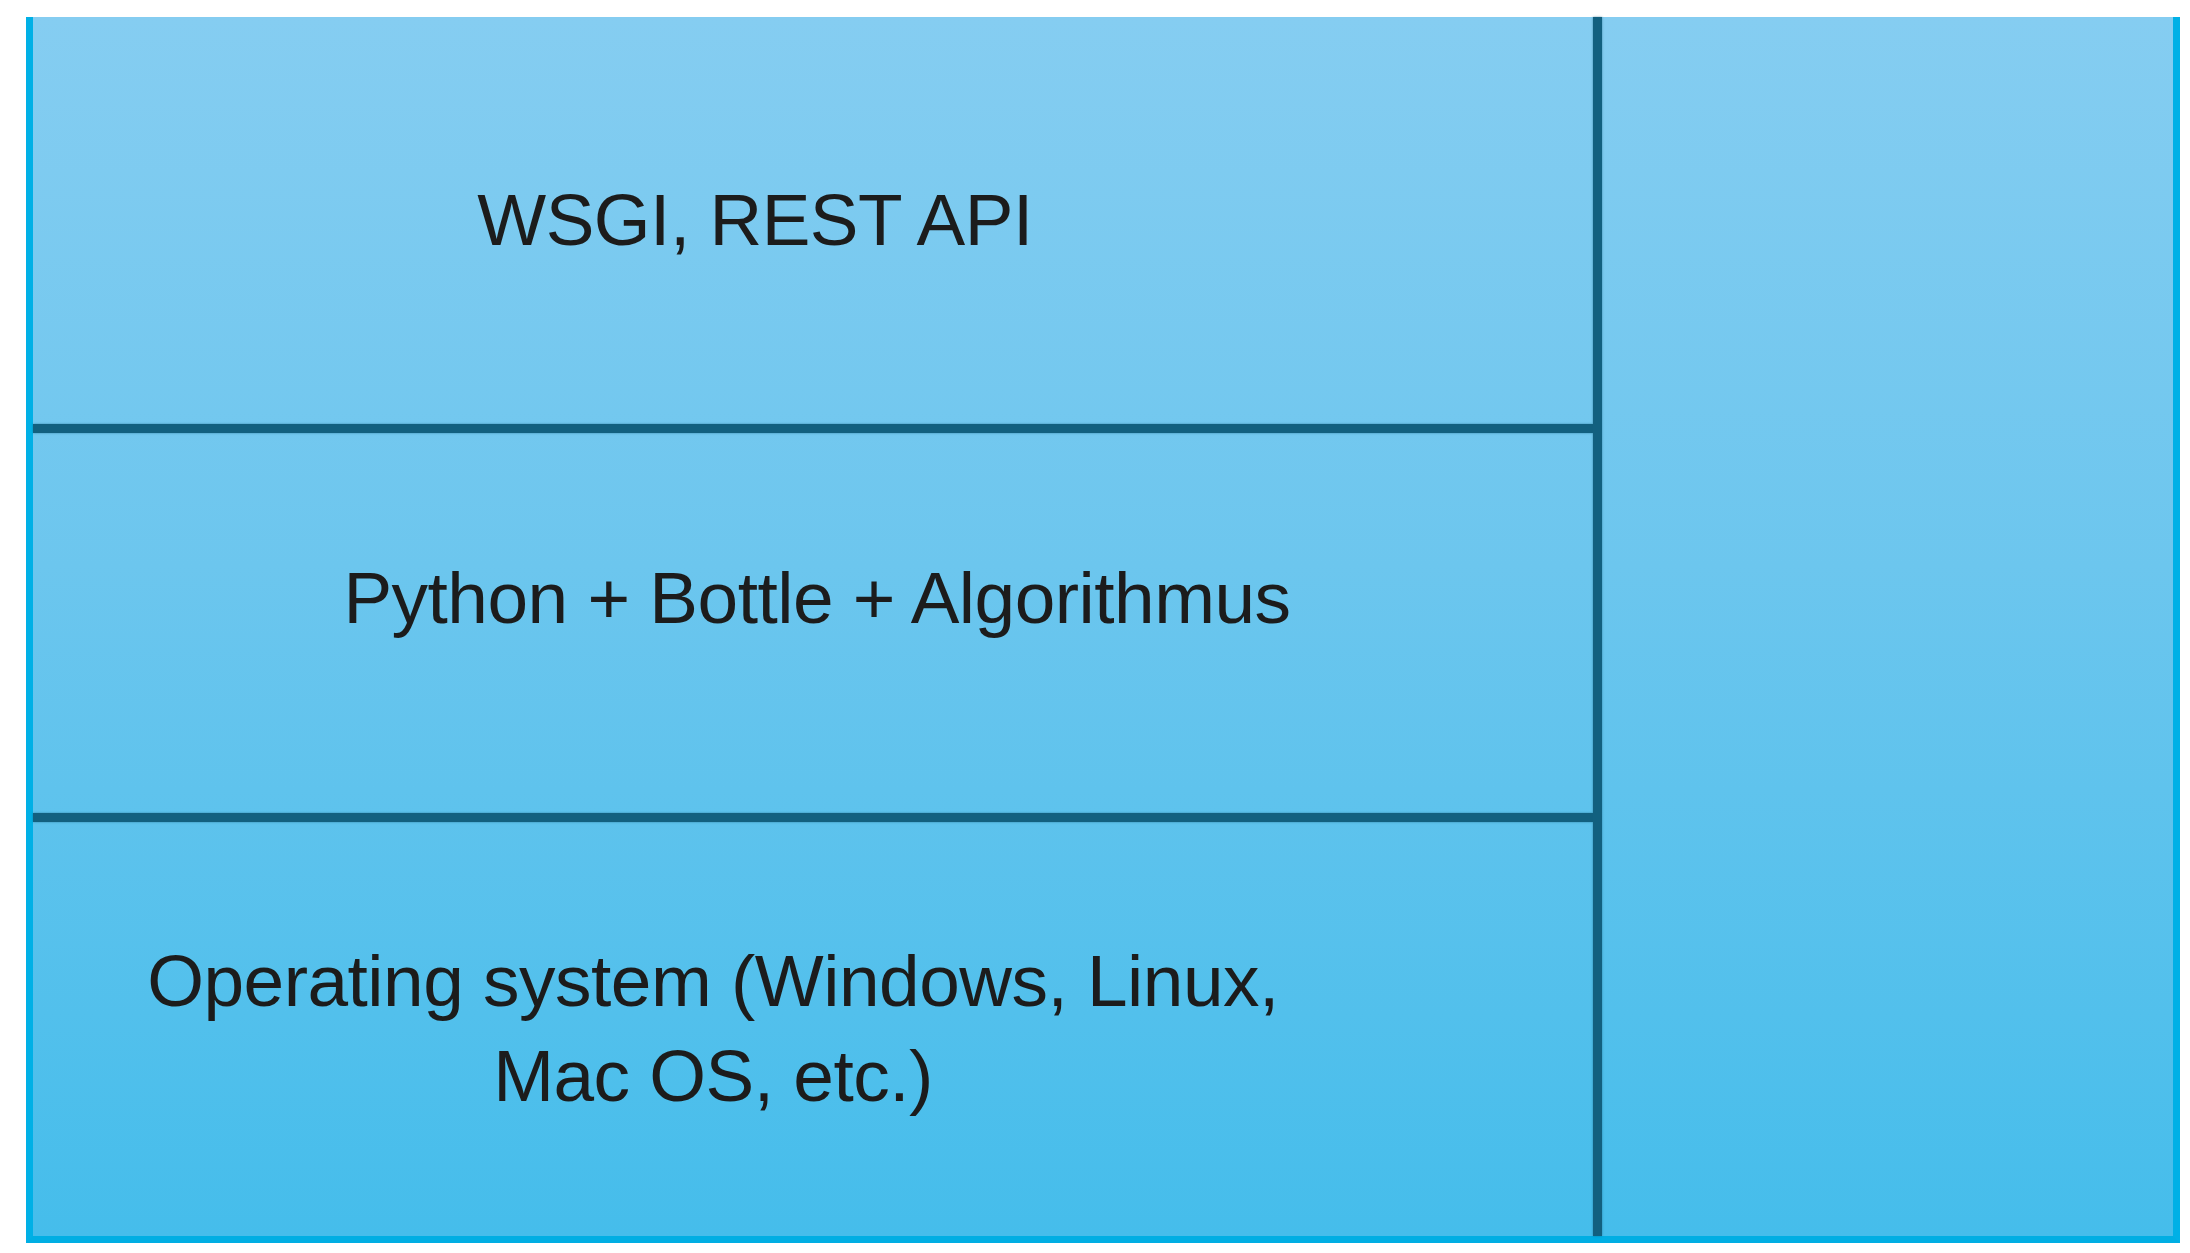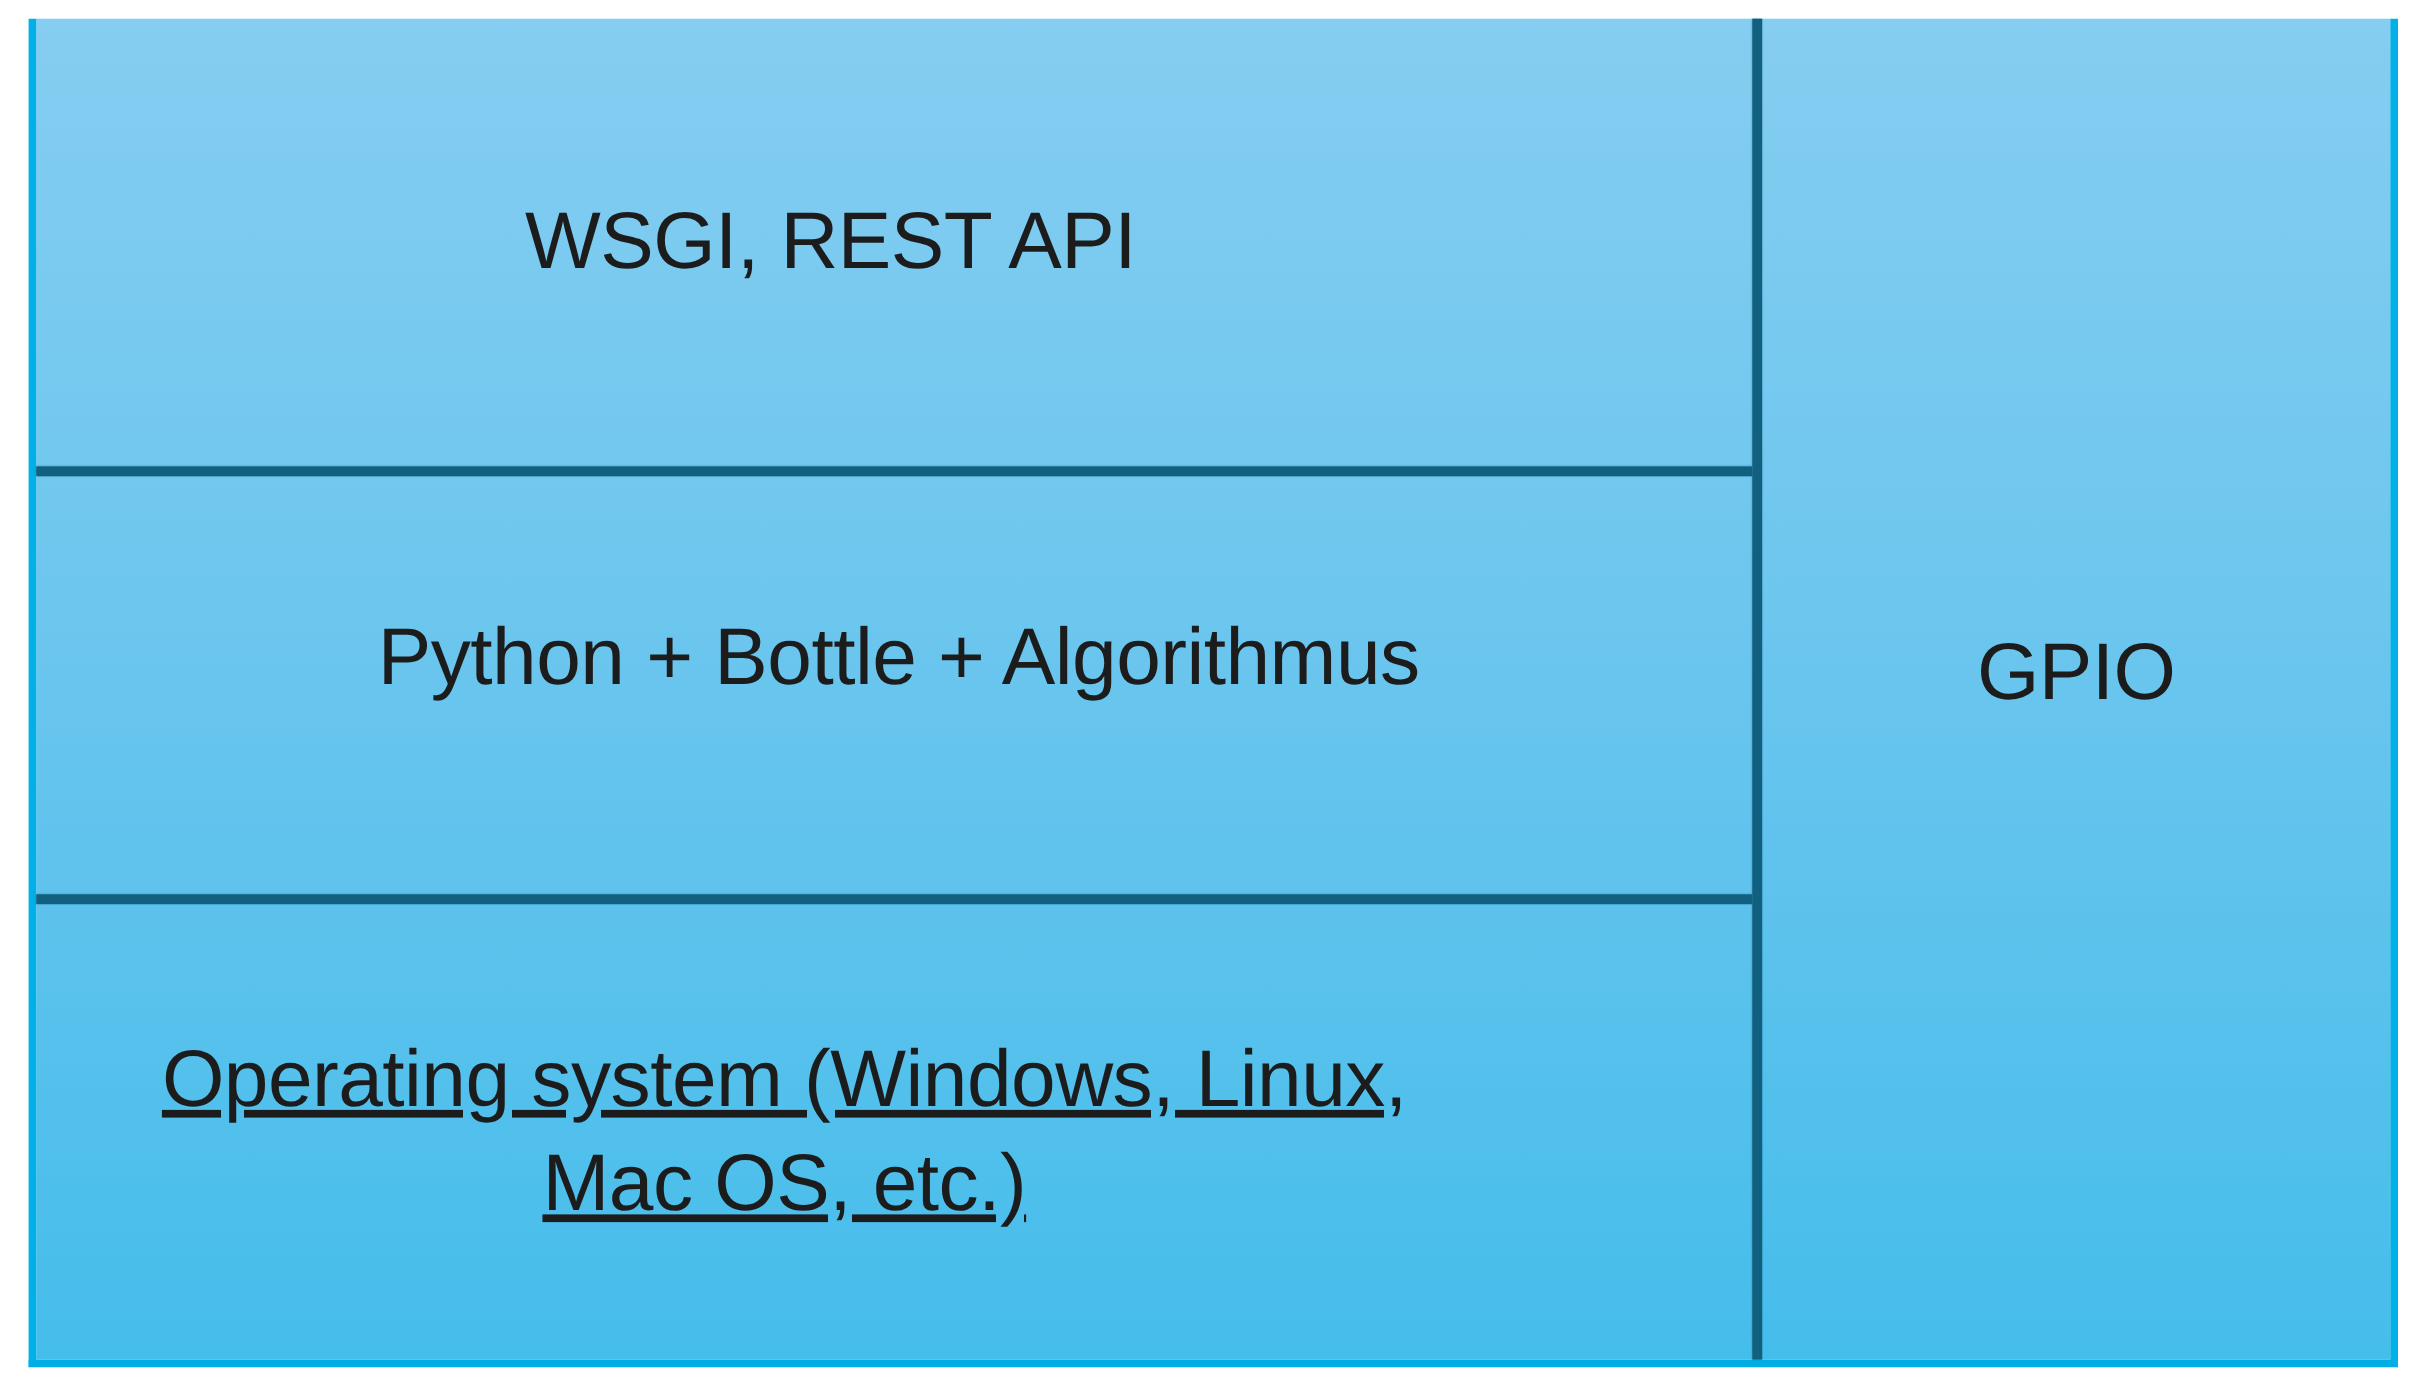--- a/index.html
+++ b/index.html
@@ -63,21 +63,21 @@
     font-size: 73px;
     line-height: 1.3;
     color: #1c1c1c;
     letter-spacing: -0.5px;
     text-align: center;
     white-space: pre-line;
   }
   
   .row-1 .label { transform: translateX(-58px); }
   .row-2 .label { transform: translate(-18px, -25px); }
-  .row-3 .label { transform: translateX(-100px); text-decoration: underline; }
+  .row-3 .label { transform: translateX(-100px); }
   .right-col .label { transform: translateY(-15px); }
 </style>
 </head>
 <body>
 
 <div class="canvas">
   <div class="stack">
 
     <div class="left-col">
 
@@ -95,18 +95,15 @@
 
       <div class="row row-3">
         <span class="label">Operating system (Windows, Linux,
 Mac OS, etc.)</span>
       </div>
 
     </div>
 
     <div class="vdivider"></div>
 
-    <div class="right-col">
-      <span class="label">GPIO</span>
-    </div>
 
   </div>
 </div>
 
 </body></html>

